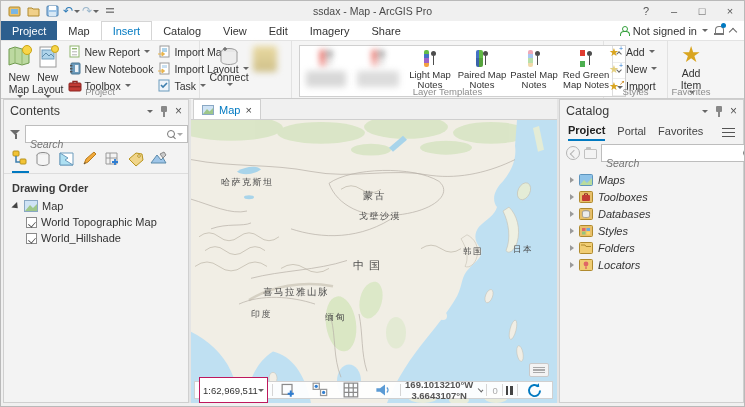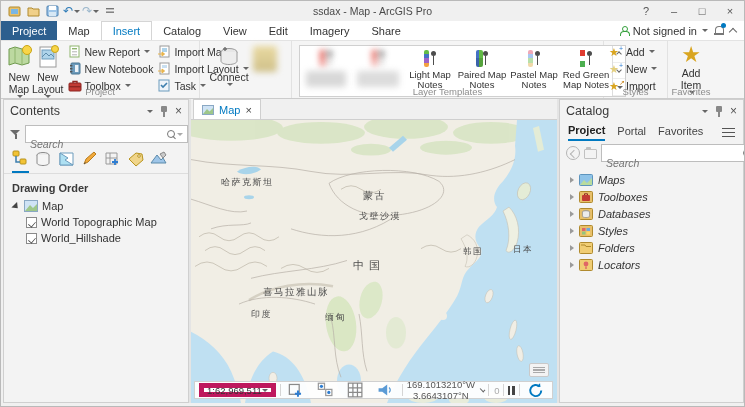--- a/index.html
+++ b/index.html
@@ -105,25 +105,25 @@
   
   #map-pane { position:absolute; left:190px; top:98px; width:366px; bottom:3px; background:#e9e9e9; }
   .viewtabs { height:21px; display:flex; align-items:flex-end; background:#f0f0f0; border-bottom:1px solid #cfcfcf; }
   .viewtab { display:flex; align-items:center; gap:5px; background:#fff; border:1px solid #cfcfcf; border-bottom:none; height:20px; padding:0 8px; margin-left:2px; cursor:pointer; }
   .viewtab .vlabel { color:#0079c1; font-size:11px; }
   .viewtab .vclose { color:#444; font-size:11px; cursor:pointer; }
   .map-canvas { position:absolute; top:21px; left:0; right:0; bottom:0; overflow:hidden; cursor:grab; }
   .map-canvas svg { width:100%; height:100%; display:block; }
   
   .map-statusbar { position:absolute; left:3px; right:4px; bottom:4px; height:18px; background:rgba(255,255,255,.93); border:1px solid #d0d0d0; display:flex; align-items:center; padding:0 4px; gap:4px; }
-  .scalebox { width:92px; height:14px; border:5px solid #be185d; background:#fff; display:flex; align-items:center; padding:0 3px; font-size:9.5px; color:#333; cursor:pointer; }
+  .scalebox { width:92px; height:14px; border:1px solid #be185d; background:#fff; display:flex; align-items:center; padding:12px 3px; font-size:9.5px; color:#333; cursor:pointer; }
   .scalebox .tri { margin-left:auto; }
   .vsep { width:1px; height:12px; background:#d5d5d5; }
   .sbicon { width:14px; height:13px; display:inline-block; cursor:pointer; }
-  .coords { flex:1; text-align:center; font-size:9.5px; color:#555; display:flex; align-items:center; justify-content:center; gap:5px; cursor:pointer; }
+  .coords { flex:1; text-align:center; font-size:9.5px; color:#555; display:flex; align-items:center; justify-content:center; gap:5px; cursor:pointer;font-weight:bold; }
   .chev-dn { width:5px; height:5px; border-left:1.3px solid #666; border-bottom:1.3px solid #666; transform:rotate(-45deg); margin-top:-2px; }
   .muted { color:#aaa; display:flex; align-items:center; gap:2px; font-size:9.5px; }
   .pausebars { display:flex; gap:2px; cursor:pointer; }
   .pausebars div { width:2.5px; height:9px; background:#444; }
   .attrib-btn { position:absolute; right:8px; bottom:26px; width:20px; height:14px; background:#f3f3f3; border:1px solid #c9c9c9; border-radius:2px; cursor:pointer; display:flex; flex-direction:column; justify-content:center; gap:1.5px; padding:0 3px; }
   .attrib-btn div { height:1.2px; background:#aaa; }
   .splitter { position:absolute; top:98px; bottom:3px; width:2px; background:#e4e4e4; cursor:col-resize; }
   svg text { font-family:"Liberation Sans", sans-serif; }
 </style>
 </head>

